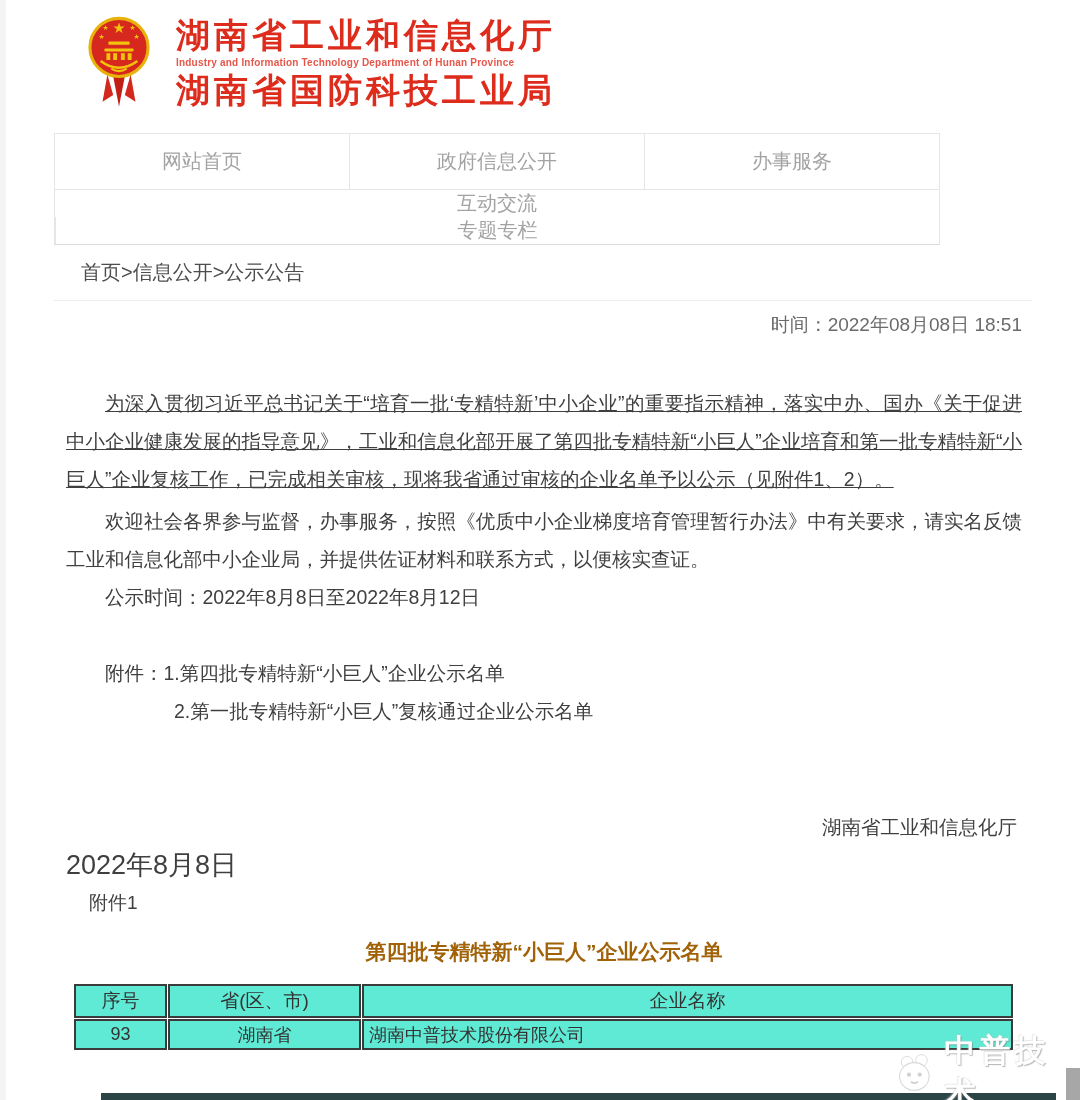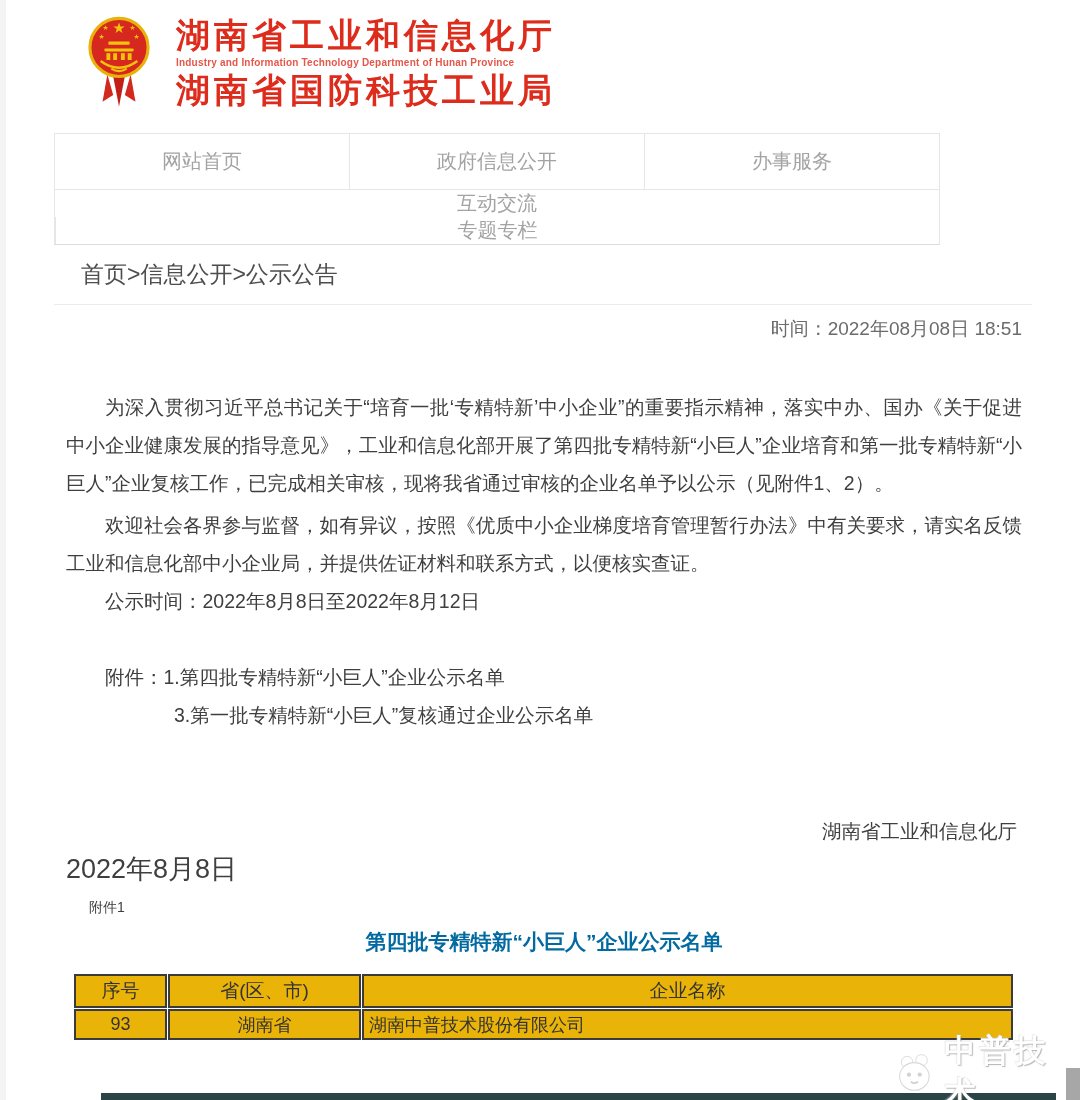--- a/index.html
+++ b/index.html
@@ -26,42 +26,42 @@
   .org-en{color:var(--color-accent_red_light,#e4574a);font-size:10px;line-height:17px;letter-spacing:0.2px;font-weight:bold;}
   
   .main-nav{width:886px;margin-left:48px;border:1px solid #e6e6e6;border-bottom:1px solid #dcdcdc;}
   .nav-row{display:flex;}
   .nav-row-1{height:56px;border-bottom:1px solid #e6e6e6;}
   .nav-row-2{height:54px;flex-direction:column;}
   .nav-cell{flex:1;display:flex;align-items:center;justify-content:center;
             color:var(--color-nav_text,#a3a3a3);font-size:20px;text-decoration:none;cursor:pointer;}
   .nav-cell + .nav-cell{border-left:1px solid #e6e6e6;}
   
-  .breadcrumb{width:978px;margin-left:48px;padding:14px 0 14px 27px;font-size:23px;color:#4d4d4d;
+  .breadcrumb{width:978px;margin-left:48px;padding:14px 0 14px 27px;font-size:20px;color:#4d4d4d;
               border-bottom:1px solid #ececec;cursor:pointer;}
   
   .article{width:978px;margin-left:48px;padding:0 10px 0 12px;color:var(--color-body_text,#3f3f3f);}
   .article-title{margin-top:10px;text-align:center;font-size:22px;line-height:30px;font-weight:bold;
                  color:var(--color-title_navy,#274869);}
   .article-time{margin-top:11px;text-align:right;font-size:19px;color:#6b6b6b;}
   .body-p{margin-top:4px;font-size:19.5px;line-height:38px;text-indent:2em;text-align:justify;}
-  .body-p.first{margin-top:46px;}
+  .body-p.first{margin-top:46px;text-decoration:underline;}
   .body-line{font-size:19.5px;line-height:38px;text-indent:2em;}
   .attach-line-1{margin-top:38px;font-size:19.5px;line-height:38px;text-indent:2em;}
   .attach-line-2{font-size:19.5px;line-height:39px;padding-left:108px;}
   .attach-link{cursor:pointer;}
   .signature-org{margin-top:77px;text-align:right;font-size:19.5px;line-height:38px;padding-right:5px;}
   .signature-date{text-align:left;font-size:27px;line-height:38px;padding-right:30px;}
-  .appendix-label{font-size:14px;line-height:38px;padding-left:23px;}
-  .appendix-table-title{margin-top:5px;text-align:center;font-size:21px;line-height:22px;font-weight:bold;color:#0369a1;}
+  .appendix-label{font-size:19px;line-height:38px;padding-left:23px;}
+  .appendix-table-title{margin-top:19px;text-align:center;font-size:21px;line-height:22px;font-weight:bold;color:#a16207;}
   
   .roster-table{margin-top:20px;margin-left:7px;width:941px;border-collapse:separate;border-spacing:1px;
                 background:#fff;}
   .roster-table td,.roster-table th{border:2px solid var(--color-table_border,#3b3b3b);font-weight:normal;
-                color:#333;background:#eab308;}
+                color:#333;background:#5eead4;}
   .roster-table th{height:34px;font-size:19px;text-align:center;}
   .roster-table td{height:31px;font-size:18px;text-align:center;}
   .roster-table td.cell-company{text-align:left;padding-left:5px;}
   .col-seq{width:93px;}
   .col-province{width:193px;}
   .col-company{width:651px;}
   
   .watermark{position:absolute;left:886px;top:1030px;display:flex;align-items:center;z-index:5;}
   .watermark-text{margin-left:6px;font-size:31px;font-weight:bold;letter-spacing:4px;color:#ffffff;
                   text-shadow:1px 1px 1px rgba(120,120,120,0.55), -1px -1px 1px rgba(200,200,200,0.4);}
@@ -114,26 +114,26 @@
       <a class="nav-cell">专题专栏</a>
     </div>
   </nav>
 
   <div class="breadcrumb">首页&gt;信息公开&gt;公示公告</div>
 
   <main class="article">
     <div class="article-time">时间：2022年08月08日 18:51</div>
 
     <p class="body-p first">为深入贯彻习近平总书记关于“培育一批‘专精特新’中小企业”的重要指示精神，落实中办、国办《关于促进中小企业健康发展的指导意见》，工业和信息化部开展了第四批专精特新“小巨人”企业培育和第一批专精特新“小巨人”企业复核工作，已完成相关审核，现将我省通过审核的企业名单予以公示（见附件1、2）。</p>
-    <p class="body-p">欢迎社会各界参与监督，如有异议，按照《优质中小企业梯度培育管理暂行办法》中有关要求，请实名反馈工业和信息化部中小企业局，并提供佐证材料和联系方式，以便核实查证。</p>
+    <p class="body-p">欢迎社会各界参与监督，办事服务，按照《优质中小企业梯度培育管理暂行办法》中有关要求，请实名反馈工业和信息化部中小企业局，并提供佐证材料和联系方式，以便核实查证。</p>
 
     <p class="body-line">公示时间：2022年8月8日至2022年8月12日</p>
 
     <p class="attach-line-1"><span>附件：</span><span class="attach-link">1.第四批专精特新“小巨人”企业公示名单</span></p>
-    <p class="attach-line-2"><span class="attach-link">3.第一批专精特新“小巨人”复核通过企业公示名单</span></p>
+    <p class="attach-line-2"><span class="attach-link">2.第一批专精特新“小巨人”复核通过企业公示名单</span></p>
 
     <p class="signature-org">湖南省工业和信息化厅</p>
     <p class="signature-date">2022年8月8日</p>
 
     <p class="appendix-label">附件1</p>
     <div class="appendix-table-title">第四批专精特新“小巨人”企业公示名单</div>
 
     <table class="roster-table">
       <colgroup>
           <col class="col-seq">

